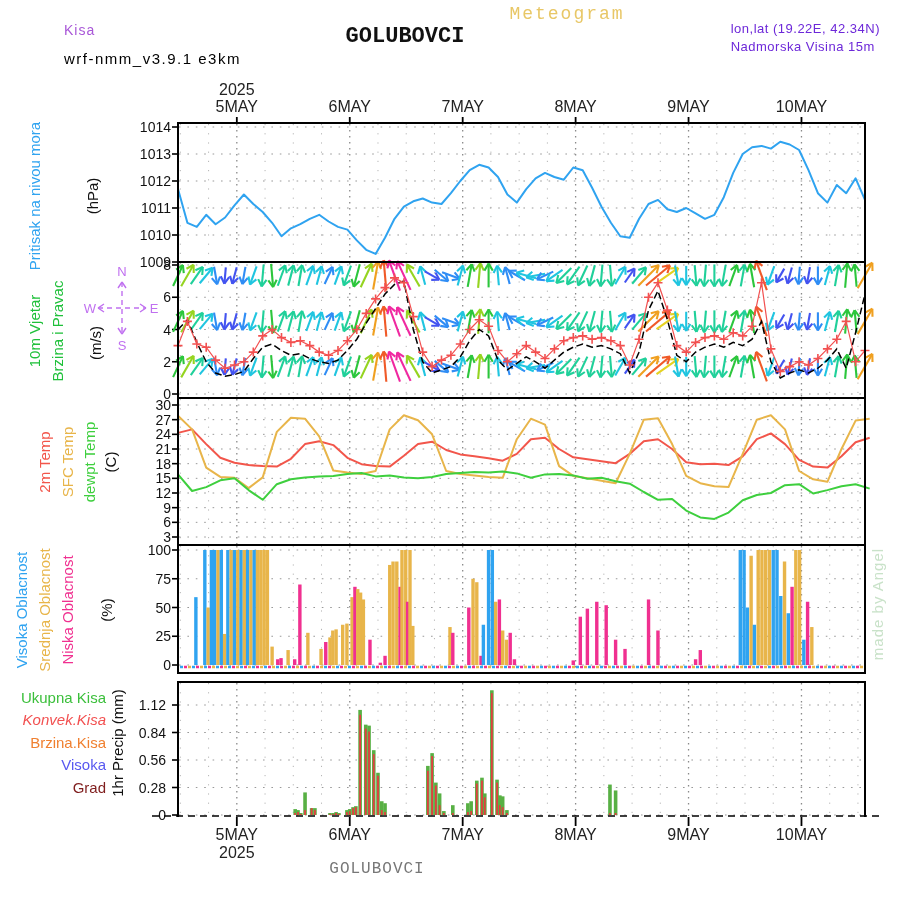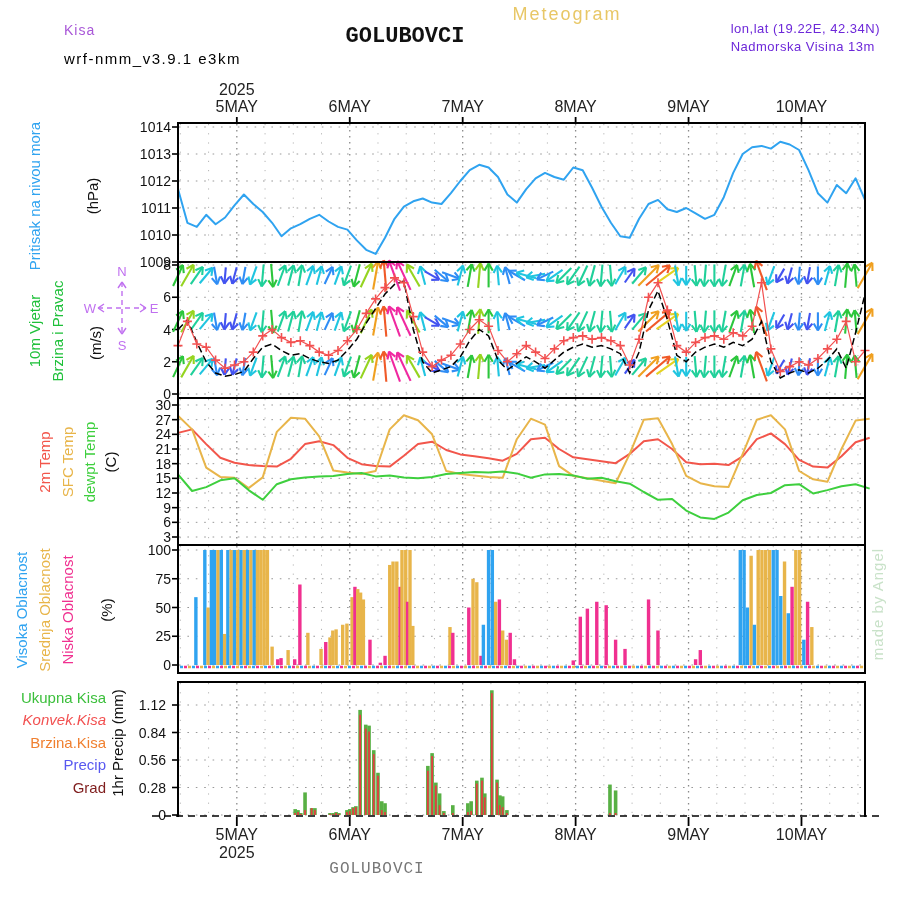--- a/index.html
+++ b/index.html
@@ -1,20 +1,20 @@
 <!DOCTYPE html>
 <html><head>
 <meta charset="utf-8">
 <style>
   html,body{margin:0;padding:0;background:#fff;}
   .page{position:relative;width:900px;height:900px;background:#ffffff;overflow:hidden;
         font-family:"Liberation Sans",sans-serif;}
   .abs{position:absolute;white-space:nowrap;}
   .rot{position:absolute;white-space:nowrap;transform:translate(-50%,-50%) rotate(-90deg);}
-  .ctr{transform:translateX(-50%);}
+  .ctr{transform:translateX(-50%);font-family:Liberation Mono, monospace;}
   #chart{position:absolute;left:0;top:0;}
   .hdr-meteogram{left:567px;top:4px;font-size:18px;letter-spacing:2px;color:#e8c766;}
   .hdr-model{left:64px;top:22px;font-size:14px;letter-spacing:1px;color:#a958d8;}
   .hdr-modelname{left:64px;top:50px;font-size:15px;letter-spacing:1.5px;color:#000000;}
   .hdr-station{left:405px;top:24px;font-size:22px;font-weight:bold;
                font-family:"Liberation Mono",monospace;color:#111;}
   .hdr-right{right:20px;top:20px;font-size:13px;line-height:18px;
              letter-spacing:0.5px;color:#6d28d9;}
   .hdr-right span{display:block;}
   .lbl{font-size:15px;}
@@ -28,21 +28,21 @@
 <body>
 
 <div class="page">
 
   <div class="abs ctr hdr-meteogram">Meteogram</div>
   <div class="abs hdr-model">Kisa</div>
   <div class="abs hdr-modelname">wrf-nmm_v3.9.1 e3km</div>
   <div class="abs ctr hdr-station">GOLUBOVCI</div>
   <div class="abs hdr-right">
     <span>lon,lat (19.22E, 42.34N)</span>
-    <span>Nadmorska Visina 13m</span>
+    <span>Nadmorska Visina 15m</span>
   </div>
 
   <div class="rot lbl" style="left:34px;top:196px;color:#2fa3f0;">Pritisak na nivou mora</div>
   <div class="rot lbl" style="left:92px;top:196px;color:#111;">(hPa)</div>
 
   <div class="rot lbl" style="left:34px;top:331px;color:#1fc03a;">10m Vjetar</div>
   <div class="rot lbl" style="left:57px;top:331px;color:#1fc03a;">Brzina i Pravac</div>
   <div class="rot lbl" style="left:95px;top:343px;color:#111;">(m/s)</div>
 
   <div class="rot lbl" style="left:44px;top:462px;color:#f2564b;">2m Temp</div>
@@ -52,21 +52,21 @@
 
   <div class="rot lbl" style="left:21px;top:610px;color:#2fa3f0;">Visoka Oblacnost</div>
   <div class="rot lbl" style="left:44px;top:610px;color:#e8b54a;">Srednja Oblacnost</div>
   <div class="rot lbl" style="left:67px;top:610px;color:#f03090;">Niska  Oblacnost</div>
   <div class="rot lbl" style="left:106px;top:610px;color:#111;">(%)</div>
 
   <div class="legend">
     <span style="color:#3bbf3b;">Ukupna Kisa</span>
     <span style="color:#f25050;font-style:italic;">Konvek.Kisa</span>
     <span style="color:#f08030;">Brzina.Kisa</span>
-    <span style="color:#5858f0;">Precip</span>
+    <span style="color:#5858f0;">Visoka</span>
     <span style="color:#7f1d1d;">Grad</span>
   </div>
   <div class="rot" style="left:117px;top:743px;color:#111;font-size:15px;">1hr Precip (mm)</div>
 
   <div class="rot made-by" style="left:877px;top:604px;">made by Angel</div>
 
   <div class="abs ctr footer-station">GOLUBOVCI</div>
 
   <svg id="chart" width="900" height="900">
       <g>

